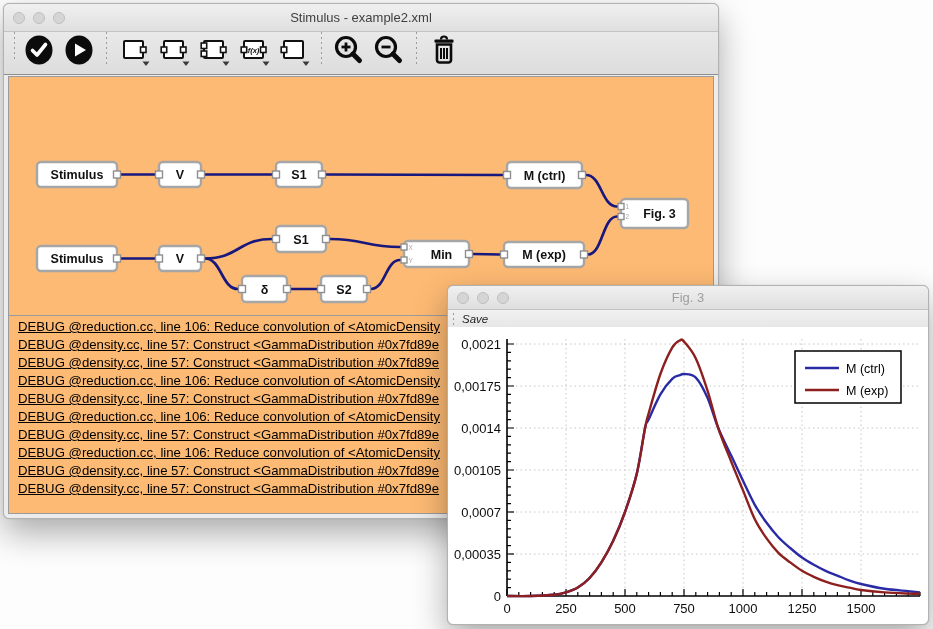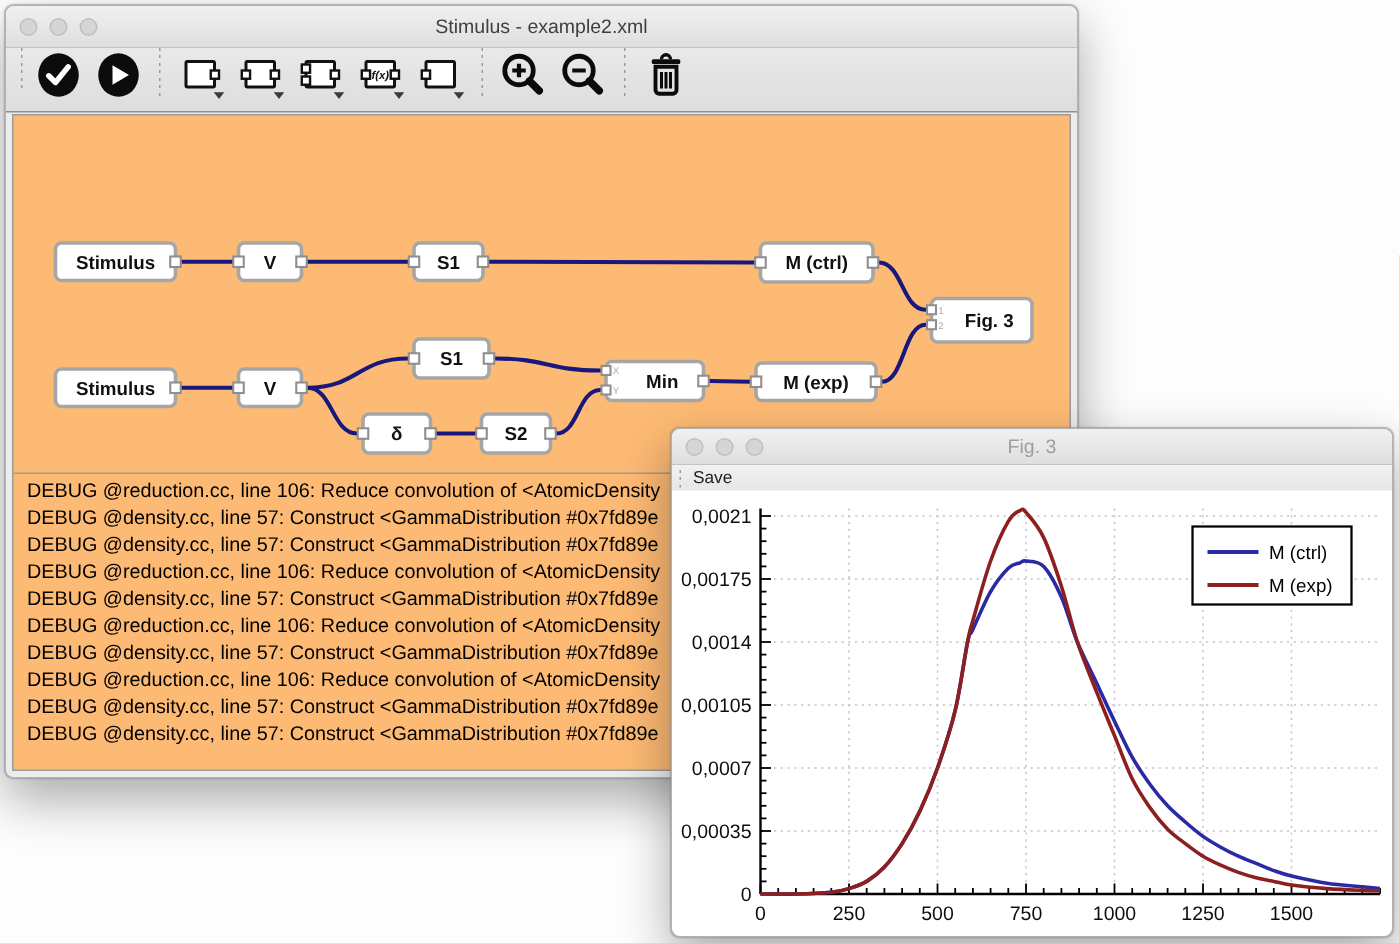--- a/index.html
+++ b/index.html
@@ -19,26 +19,26 @@
            border-bottom:1px solid #8f8f8f;}
   .tb-sep{width:1px;height:34px;margin:0 7px;
           background-image:repeating-linear-gradient(to bottom,#9a9a9a 0 2px,transparent 2px 5px);}
   .tb-handle{width:1px;height:30px;margin:0 4px 0 10px;
           background-image:repeating-linear-gradient(to bottom,#9a9a9a 0 2px,transparent 2px 5px);}
   .tbtn{width:34px;height:38px;display:flex;align-items:center;justify-content:center;margin:0 3px;cursor:default;}
   .content{position:absolute;left:4px;right:4px;top:72px;bottom:4px;background:#fdba74;
            border:1px solid #9b9b9b;overflow:hidden;}
   .canvas{position:absolute;left:0;right:0;top:0;height:238px;border-bottom:1px solid #9b9b9b;overflow:hidden;}
   .logpane{position:absolute;left:0;right:0;top:239px;bottom:0;overflow:hidden;
-           font-size:13.2px;line-height:18px;color:#000;padding:2px 0 0 9px;white-space:nowrap;}
+           font-size:13.2px;line-height:18px;color:#000;padding:2px 0 0 9px;white-space:nowrap;text-decoration:underline;}
   
   .savebar{height:18px;display:flex;align-items:center;background:linear-gradient(#f1f1f1,#e6e6e6);
            border-bottom:1px solid #d2d2d2;}
   .savebar .tb-handle{height:12px;margin:0 8px 0 5px;}
-  .save-label{font-size:11.5px;color:#1d1d1d;}
+  .save-label{font-size:11.5px;color:#1d1d1d;font-style:italic;}
   .chartpane{position:absolute;left:0;right:0;top:41px;bottom:0;background:#fff;border-radius:0 0 6px 6px;overflow:hidden;}
   svg text{font-family:"Liberation Sans", sans-serif;}
 </style>
 </head>
 <body>
 
 <div class="window" id="main-window" style="left:3px;top:3px;width:714px;height:514px;z-index:1;">
   <div class="titlebar" style="height:27px;">
     <div class="lights">
       <span class="light"></span>

